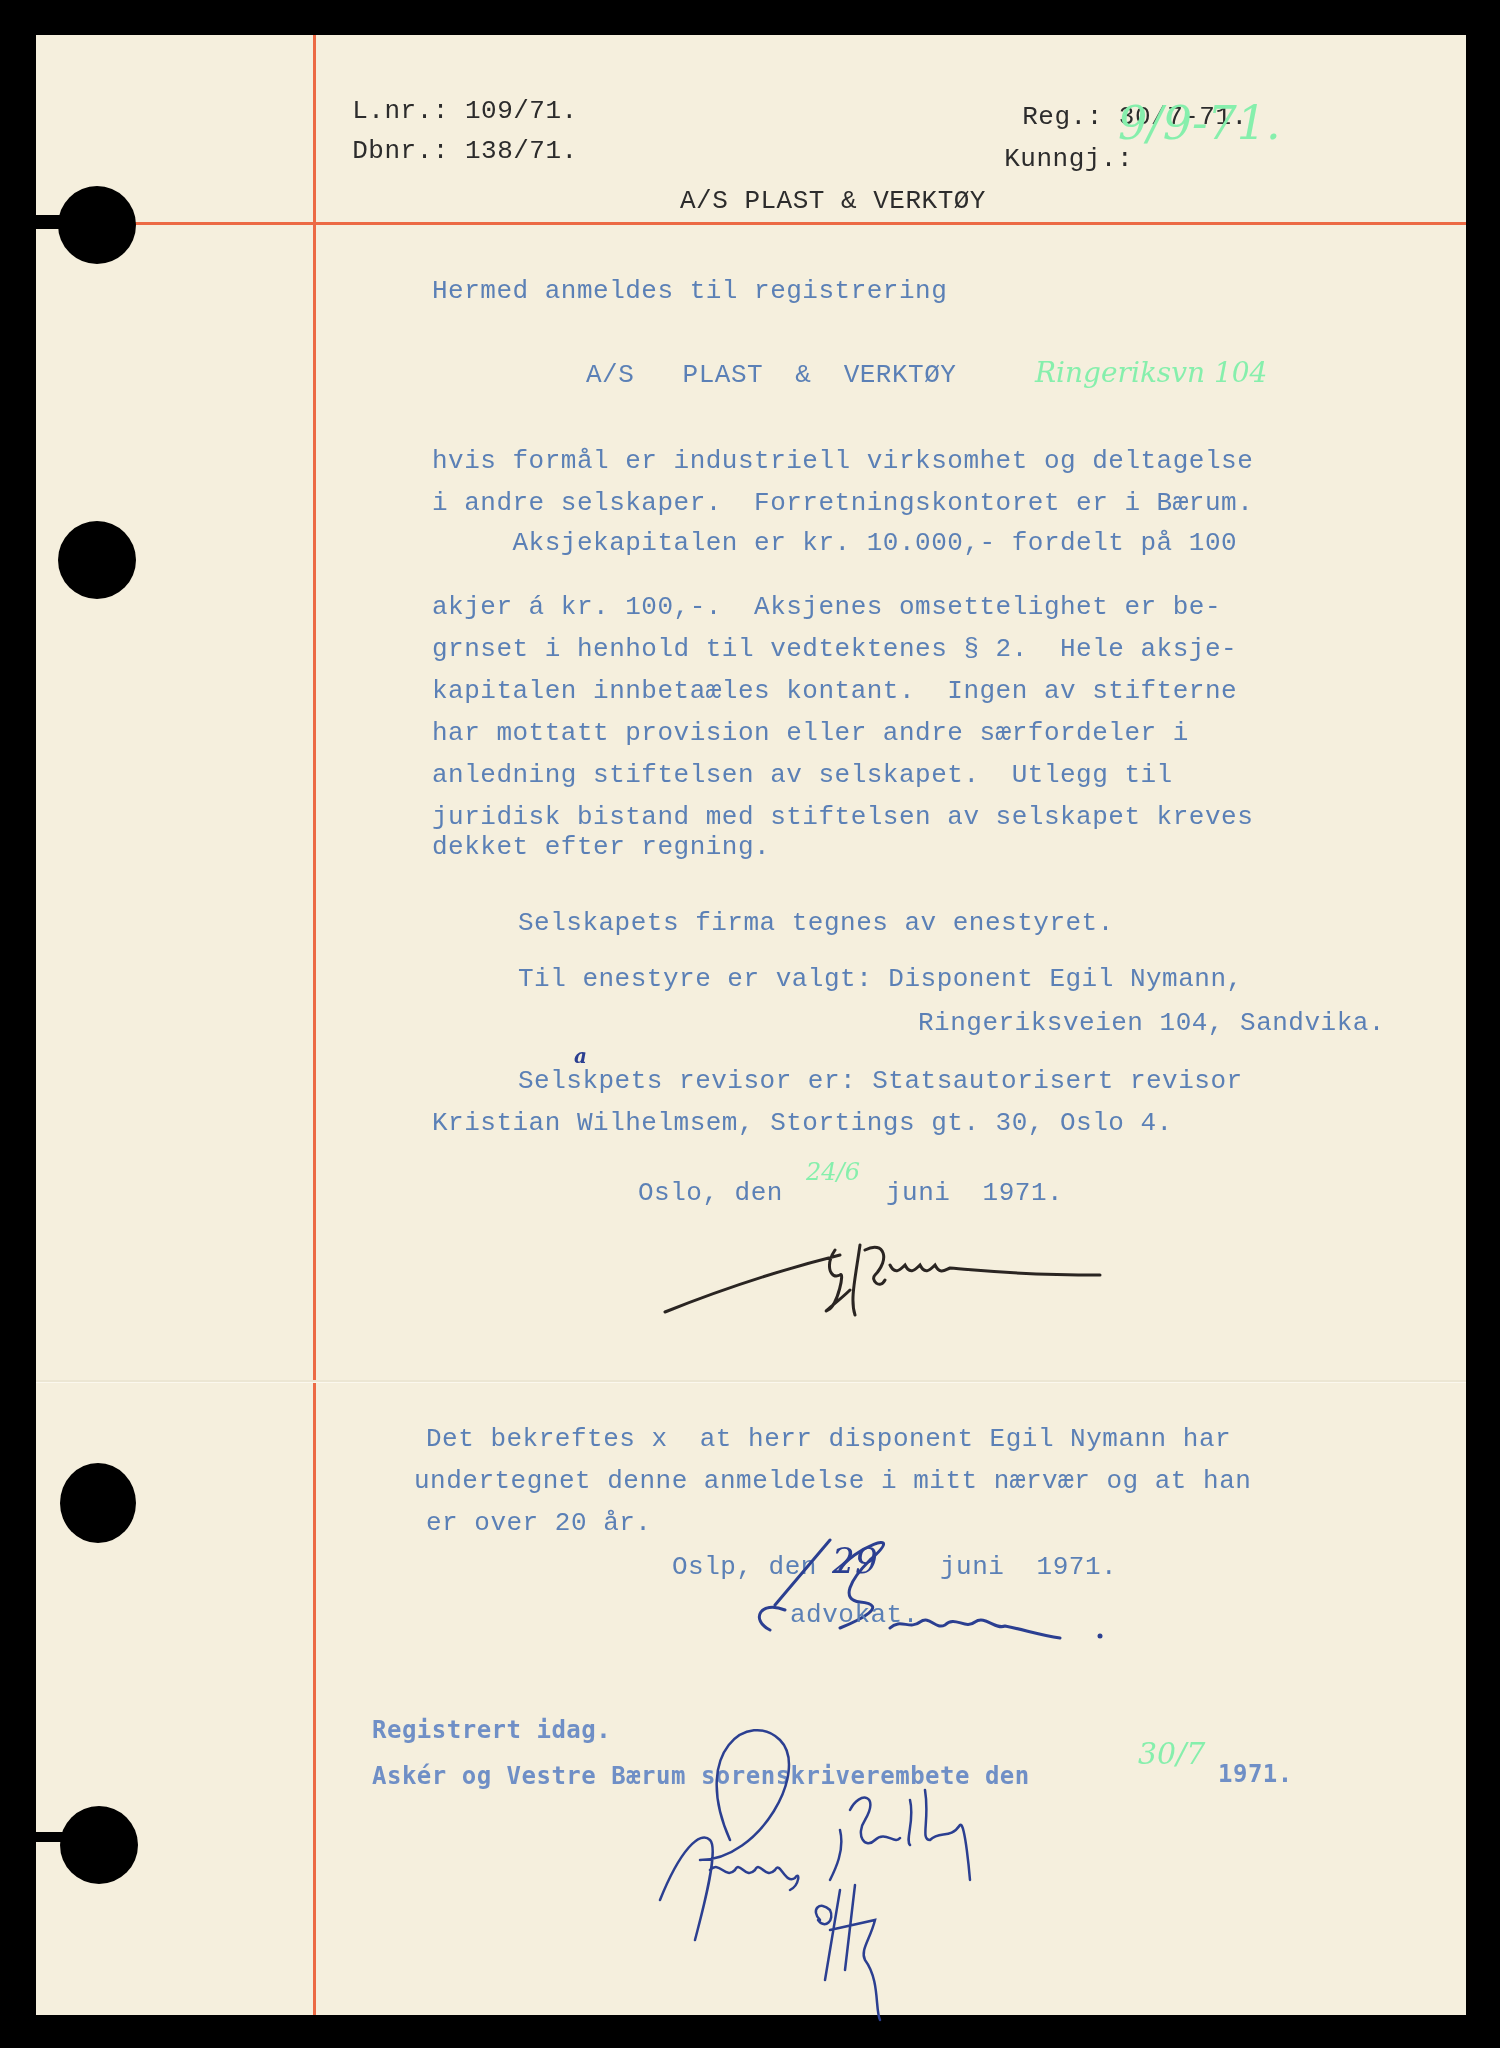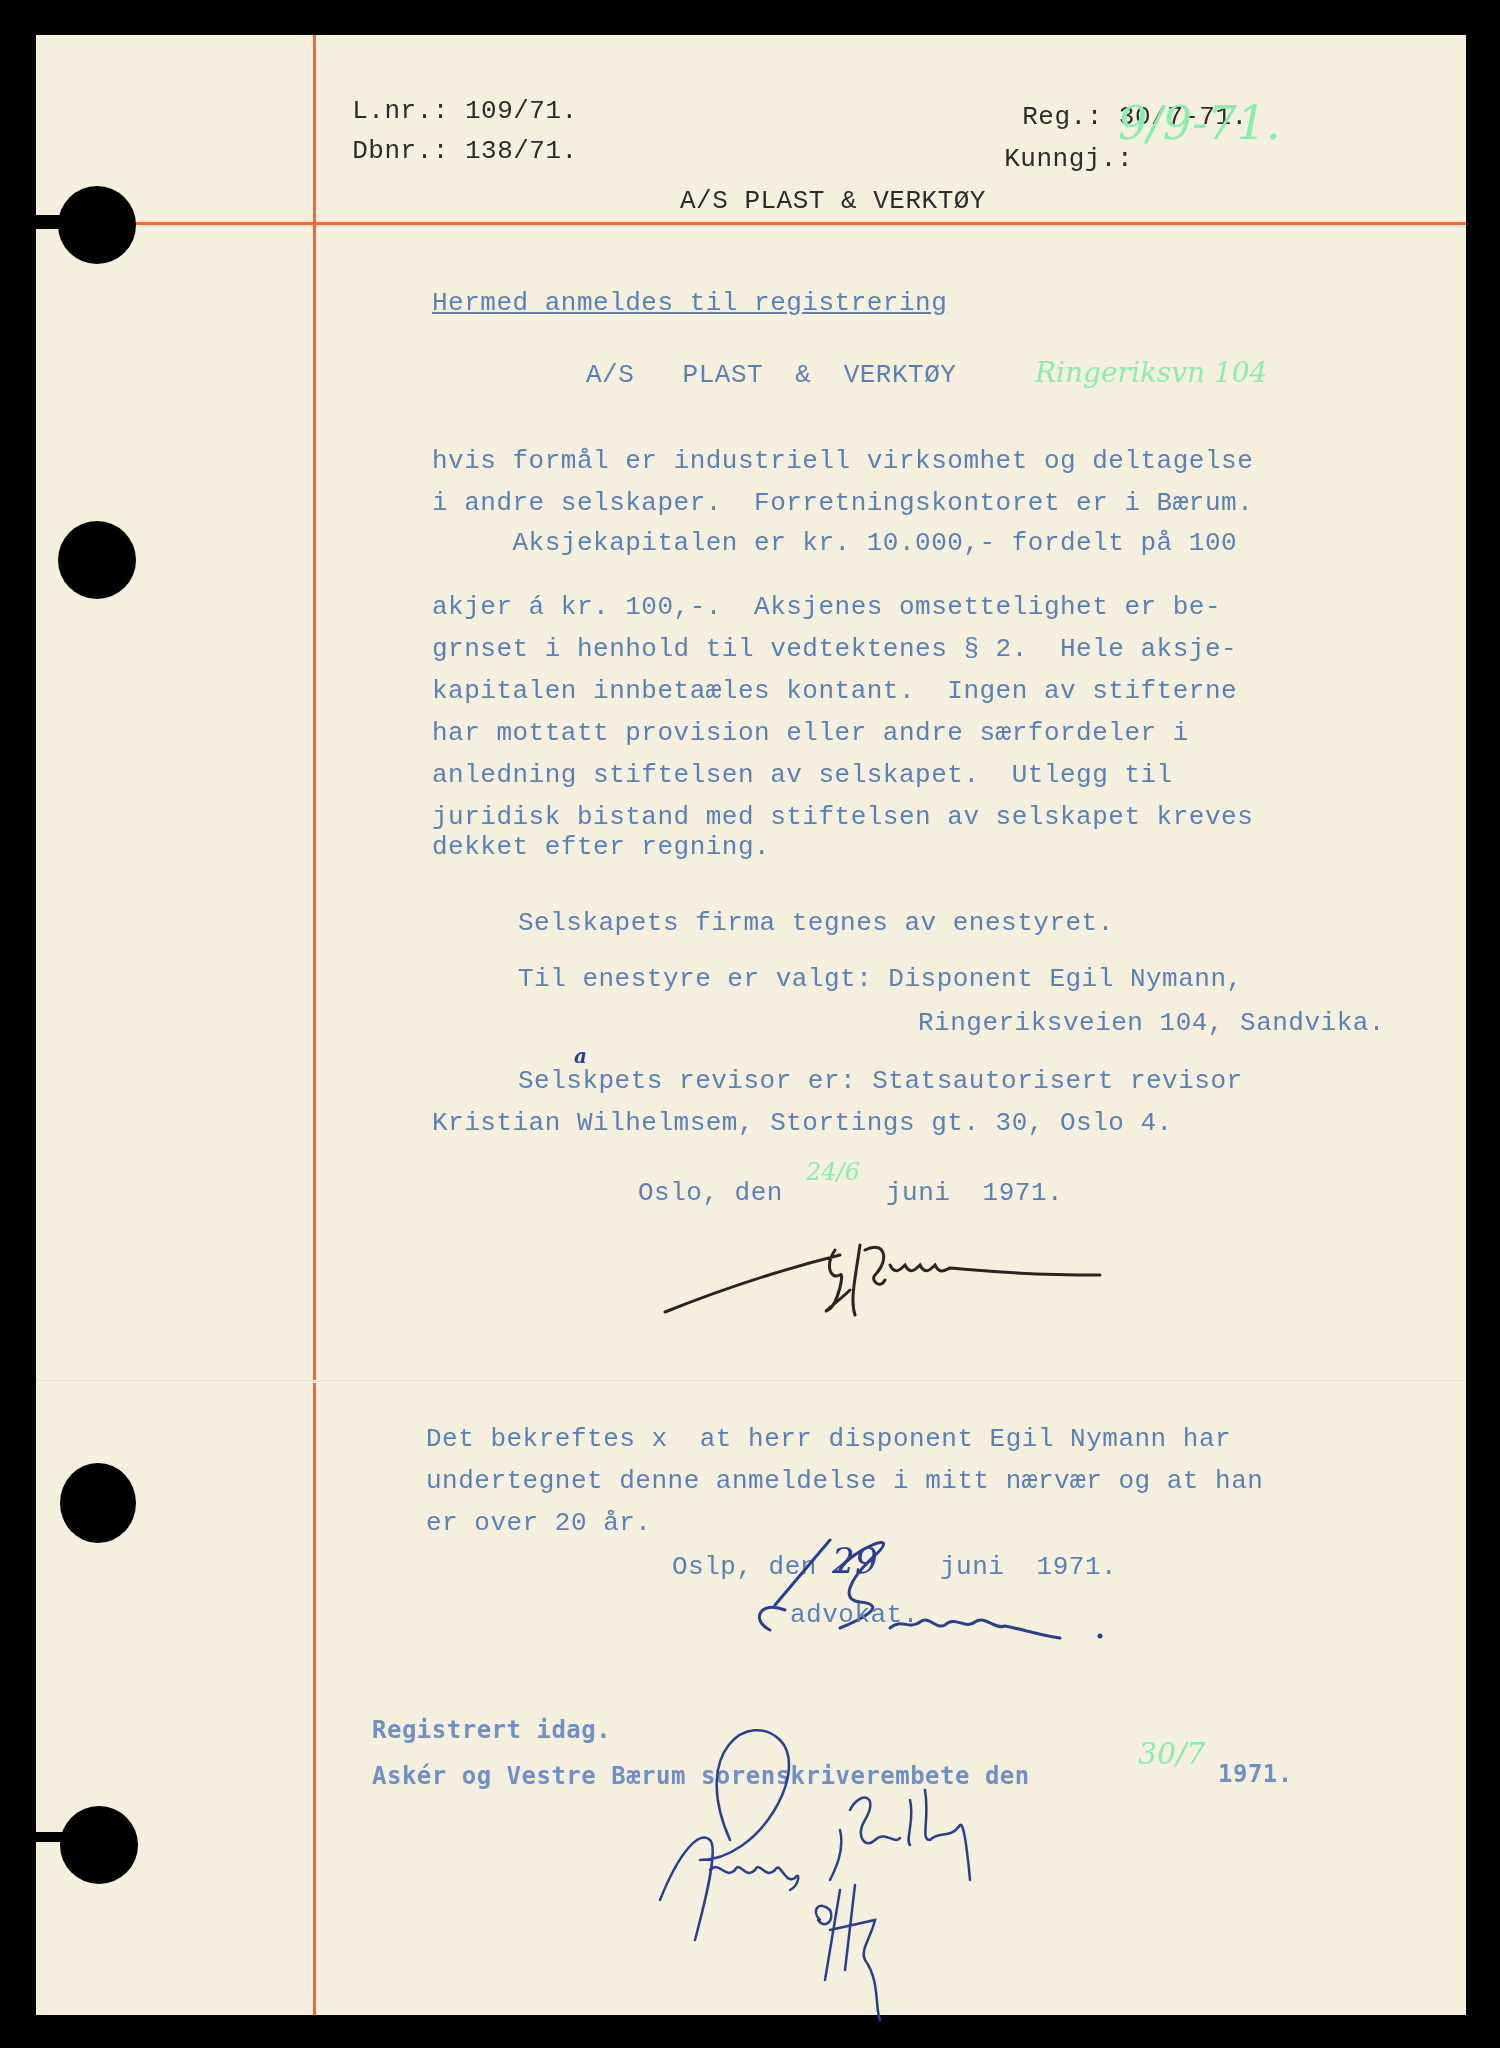--- a/index.html
+++ b/index.html
@@ -42,21 +42,21 @@
 </div>
 <div class="t blk" style="left:990px;top:72px;">
   <span>Reg.:</span> <span>30/7-71.</span>
 </div>
 <div class="t blk" style="left:972px;top:114px;">
   <span>Kunngj.:</span>
 </div>
 <div class="hand hand-black" style="left:1118px;top:96px;font-size:46px;">9/9-71.</div>
 <div class="t blk" style="left:680px;top:186px;font-size:26px;">A/S PLAST &amp; VERKTØY</div>
 
-<div class="t blue" style="left:432px;top:288px;text-decoration:underline;">Hermed anmeldes til registrering</div>
+<div class="t blue" style="left:432px;top:276px;">Hermed anmeldes til registrering</div>
 <div class="t blue" style="left:586px;top:360px;">A/S   PLAST  &amp;  VERKTØY</div>
 <div class="hand hand-black" style="left:1035px;top:356px;font-size:28px;">Ringeriksvn 104</div>
 
 <div class="t blue" style="left:432px;top:446px;">hvis formål er industriell virksomhet og deltagelse</div>
 <div class="t blue" style="left:432px;top:488px;">i andre selskaper.  Forretningskontoret er i Bærum.</div>
 <div class="t blue" style="left:432px;top:528px;text-align:center;">     Aksjekapitalen er kr. 10.000,- fordelt på 100</div>
 <div class="t blue" style="left:432px;top:592px;">akjer á kr. 100,-.  Aksjenes omsettelighet er be-</div>
 <div class="t blue" style="left:432px;top:634px;">grnset i henhold til vedtektenes § 2.  Hele aksje-</div>
 <div class="t blue" style="left:432px;top:676px;">kapitalen innbetaæles kontant.  Ingen av stifterne</div>
 <div class="t blue" style="left:432px;top:718px;">har mottatt provision eller andre særfordeler i</div>
@@ -73,21 +73,21 @@
 
 <div class="t blue" style="left:638px;top:1178px;">Oslo, den</div>
 <div class="hand hand-black" style="left:806px;top:1158px;font-size:24px;">24/6</div>
 <div class="t blue" style="left:886px;top:1178px;">juni  1971.</div>
 
 <svg class="sig" style="left:660px;top:1220px;" width="450" height="110" viewBox="0 0 450 110">
   <path d="M5 92 C60 70 120 50 180 35 M175 30 C165 45 170 60 180 55 C185 50 178 85 168 90 C160 95 180 80 190 70 M200 25 C195 60 190 80 195 95 M205 30 C225 20 230 40 215 55 C210 60 220 70 225 60 M230 45 C235 55 240 50 245 45 C250 55 255 50 260 45 C265 55 270 50 275 45 C280 55 285 50 290 48 C320 50 350 55 440 55" stroke="#2a2522" stroke-width="3" fill="none" stroke-linecap="round"></path>
 </svg>
 
 <div class="t blue" style="left:426px;top:1424px;">Det bekreftes x  at herr disponent Egil Nymann har</div>
-<div class="t blue" style="left:426px;top:1466px;text-align:right;">undertegnet denne anmeldelse i mitt nærvær og at han</div>
+<div class="t blue" style="left:414px;top:1466px;text-align:right;">undertegnet denne anmeldelse i mitt nærvær og at han</div>
 <div class="t blue" style="left:426px;top:1508px;">er over 20 år.</div>
 
 <div class="t blue" style="left:672px;top:1552px;">Oslp, den</div>
 <div class="hand hand-blue" style="left:832px;top:1540px;font-size:36px;">29</div>
 <div class="t blue" style="left:940px;top:1552px;">juni  1971.</div>
 
 <svg class="sig" style="left:740px;top:1530px;" width="380" height="120" viewBox="0 0 380 120">
   <path d="M30 100 C10 90 20 70 45 80 M35 75 L90 10 M100 40 C110 20 170 -5 130 30 C110 50 100 70 120 72 C150 75 120 90 100 98 M150 98 C160 88 170 100 180 92 C190 85 195 100 205 95 C215 85 225 100 235 92 C245 85 255 100 265 96 C285 100 300 105 320 108" stroke="#2b3f91" stroke-width="3" fill="none" stroke-linecap="round"></path>
   <circle cx="360" cy="106" r="2.5" fill="#2b3f91"></circle>
 </svg>

